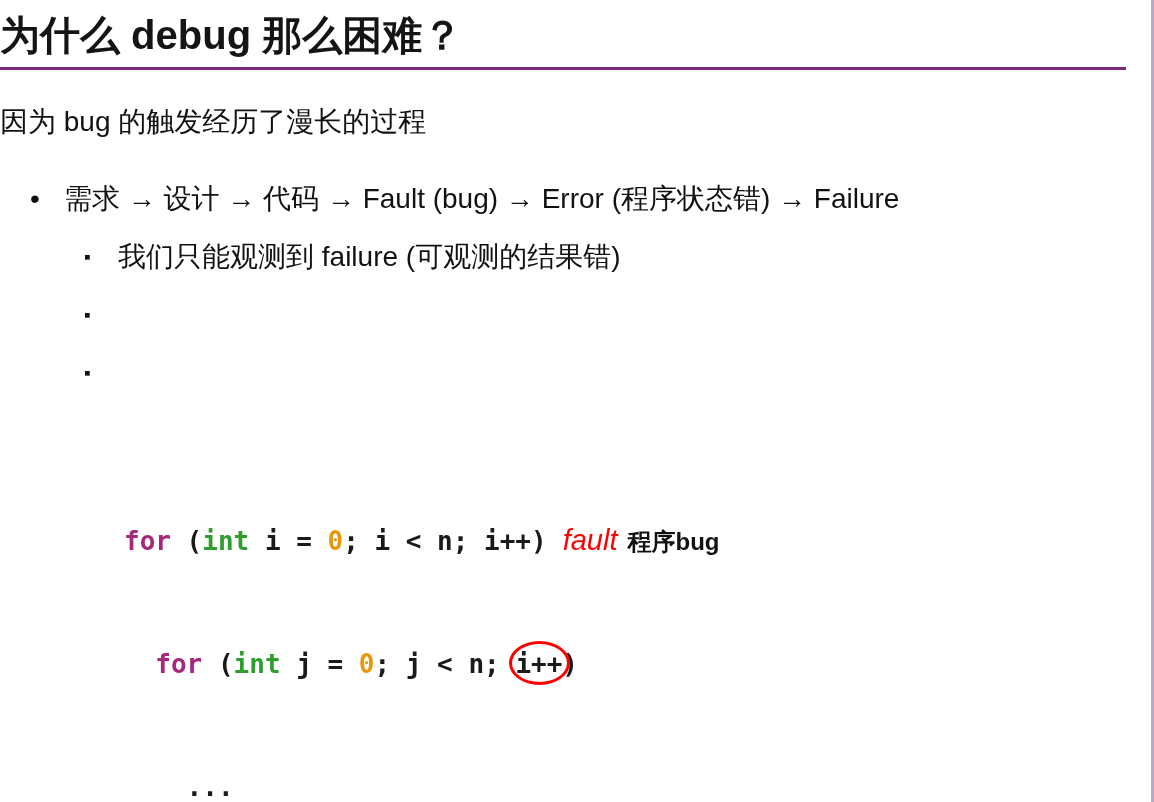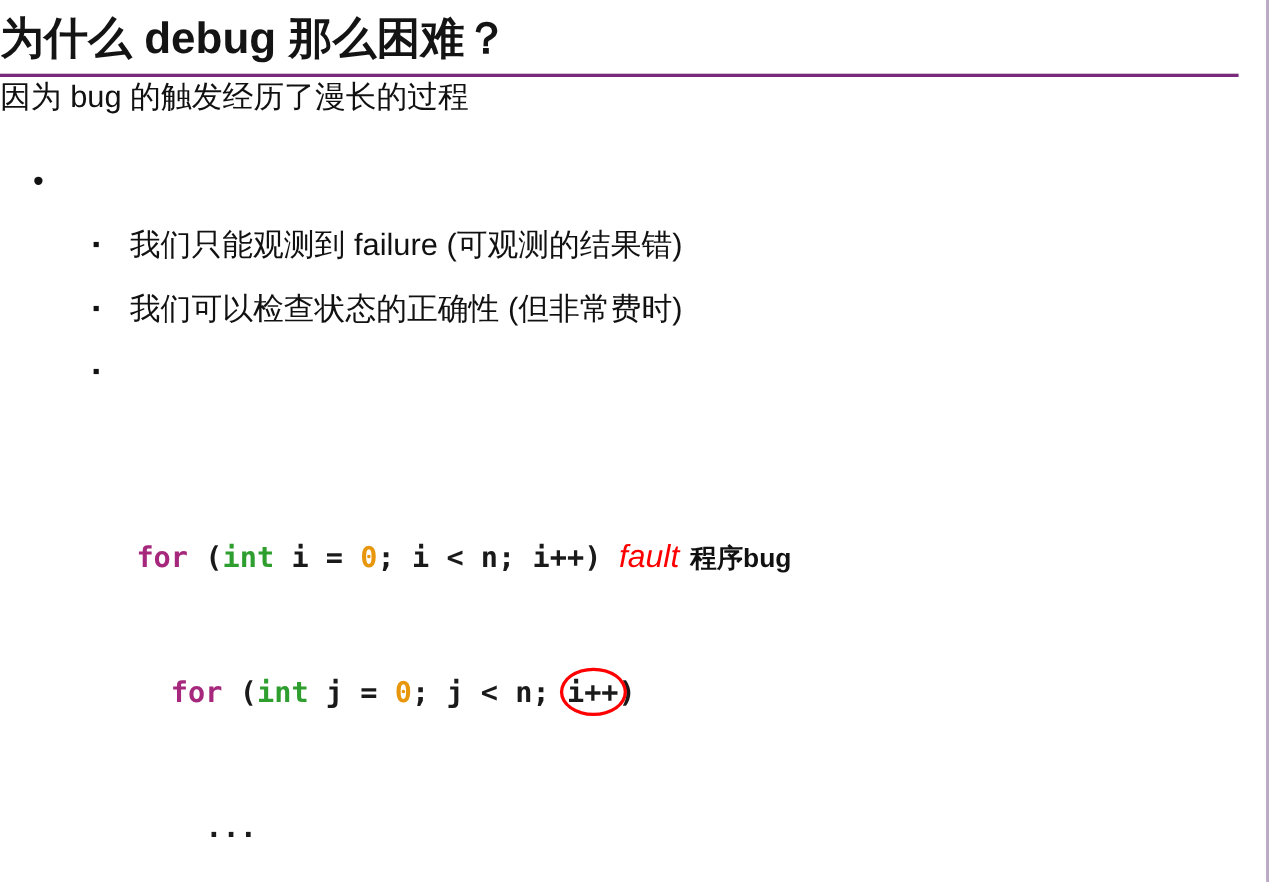--- a/index.html
+++ b/index.html
@@ -13,21 +13,21 @@
     position:relative; width:1154px; height:802px;
     padding:10px 0 0 0; overflow:hidden; background:#fff;
     border-right:3px solid #b9a9c6;
   }
   .title {
     font-size:40px; font-weight:600; line-height:1.25; color:#141414;
   }
   .title-rule {
     height:3px; background:#7a2a7a; margin:7px 0 0 -14px; width:1140px;
   }
-  .intro { font-size:28px; font-weight:500; line-height:36px; }
+  .intro { margin-top:34px; font-size:28px; font-weight:500; line-height:36px; }
 
   .bullet-row { margin:40px 0 0 30px; display:flex; align-items:flex-start; }
   .b1 { width:34px; font-size:28px; line-height:38px; }
   .sub-row { margin:20px 0 0 84px; display:flex; align-items:flex-start; }
   .b2 { width:34px; font-size:19px; line-height:38px; }
   .btext { font-size:28px; font-weight:500; line-height:38px; }
 
   .code {
     margin:46px 0 0 124px;
     font-family:"DejaVu Sans Mono","Liberation Mono",monospace;
@@ -56,29 +56,29 @@
 
 <div class="slide">
 
   <h1 class="title">为什么 debug 那么困难？</h1>
   <div class="title-rule"></div>
 
   <p class="intro">因为 bug 的触发经历了漫长的过程</p>
 
   <div class="bullet-row">
     <span class="b1">•</span>
+    <span class="btext">需求 → 设计 → 代码 → Fault (bug) → Error (程序状态错) → Failure</span>
   </div>
 
   <div class="sub-row">
     <span class="b2">▪</span>
     <span class="btext">我们只能观测到 failure (可观测的结果错)</span>
   </div>
   <div class="sub-row">
     <span class="b2">▪</span>
-    <span class="btext">我们可以检查状态的正确性 (但非常费时)</span>
   </div>
   <div class="sub-row">
     <span class="b2">▪</span>
   </div>
 
   <div class="code">
     <div class="code-line"><span class="kw">for</span><span> (</span><span class="tp">int</span><span> i = </span><span class="num">0</span><span>; i &lt; n; i++)</span><span class="fault">fault</span><span class="fault-note">程序bug</span></div>
     <div class="code-line"><span>  </span><span class="kw">for</span><span> (</span><span class="tp">int</span><span> j = </span><span class="num">0</span><span>; j &lt; n; </span><span class="bug-circle"><span>i++</span></span><span>)</span></div>
     <div class="code-line">    ...</div>
   </div>

